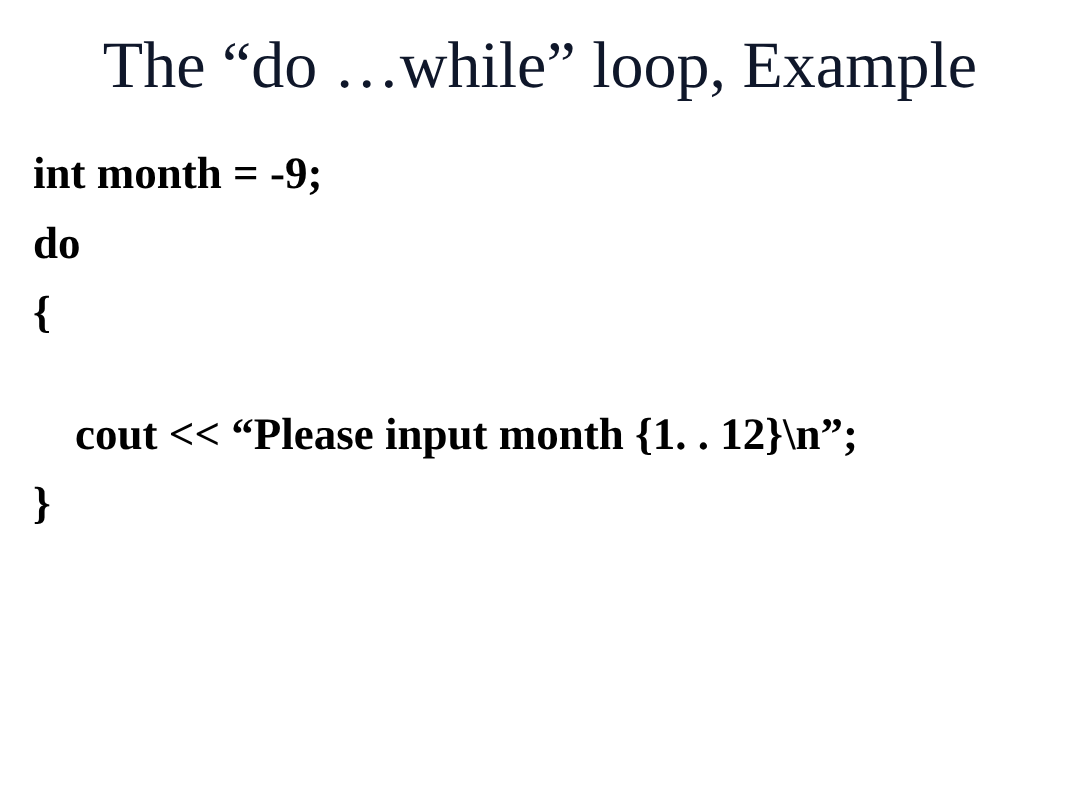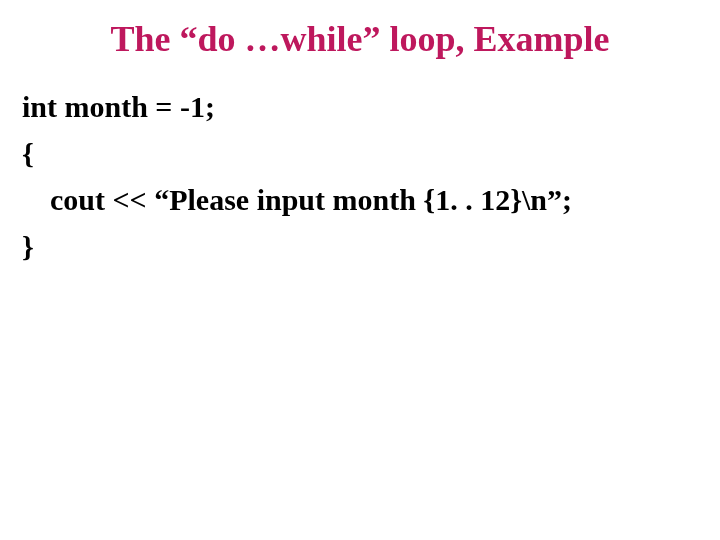--- a/index.html
+++ b/index.html
@@ -10,45 +10,47 @@
     background: #ffffff;
     font-family: "Times New Roman", Times, serif;
   }
   .slide {
     width: 720px;
     height: 540px;
     position: relative;
     box-sizing: border-box;
   }
   .title {
-    color: #be185d;
-    font-size: 36px;
-    font-weight: 700;
+    color: #0f172a;
+    font-size: 44px;
+    font-weight: 400;
     text-align: center;
     padding-top: 18px;
     letter-spacing: 0px;
   }
   .code-block {
     color: #000000;
     font-size: 30px;
     font-weight: 700;
     line-height: 1.55;
     padding: 24px 22px 0 22px;
   }
   .code-line {
     white-space: pre;
   }
   .indent {
     padding-left: 28px;
+    margin-top: 34px;
   }
 </style>
 </head>
 <body>
 
 <div class="slide">
   <div class="title">The “do …while” loop, Example</div>
   <div class="code-block">
-    <div class="code-line">int month = -1;</div>
+    <div class="code-line">int month = -9;</div>
+    <div class="code-line">do</div>
     <div class="code-line">{</div>
     <div class="code-line indent">cout &lt;&lt; “Please input month {1. . 12}\n”;</div>
     <div class="code-line">}</div>
   </div>
 </div>
 
 </body></html>

